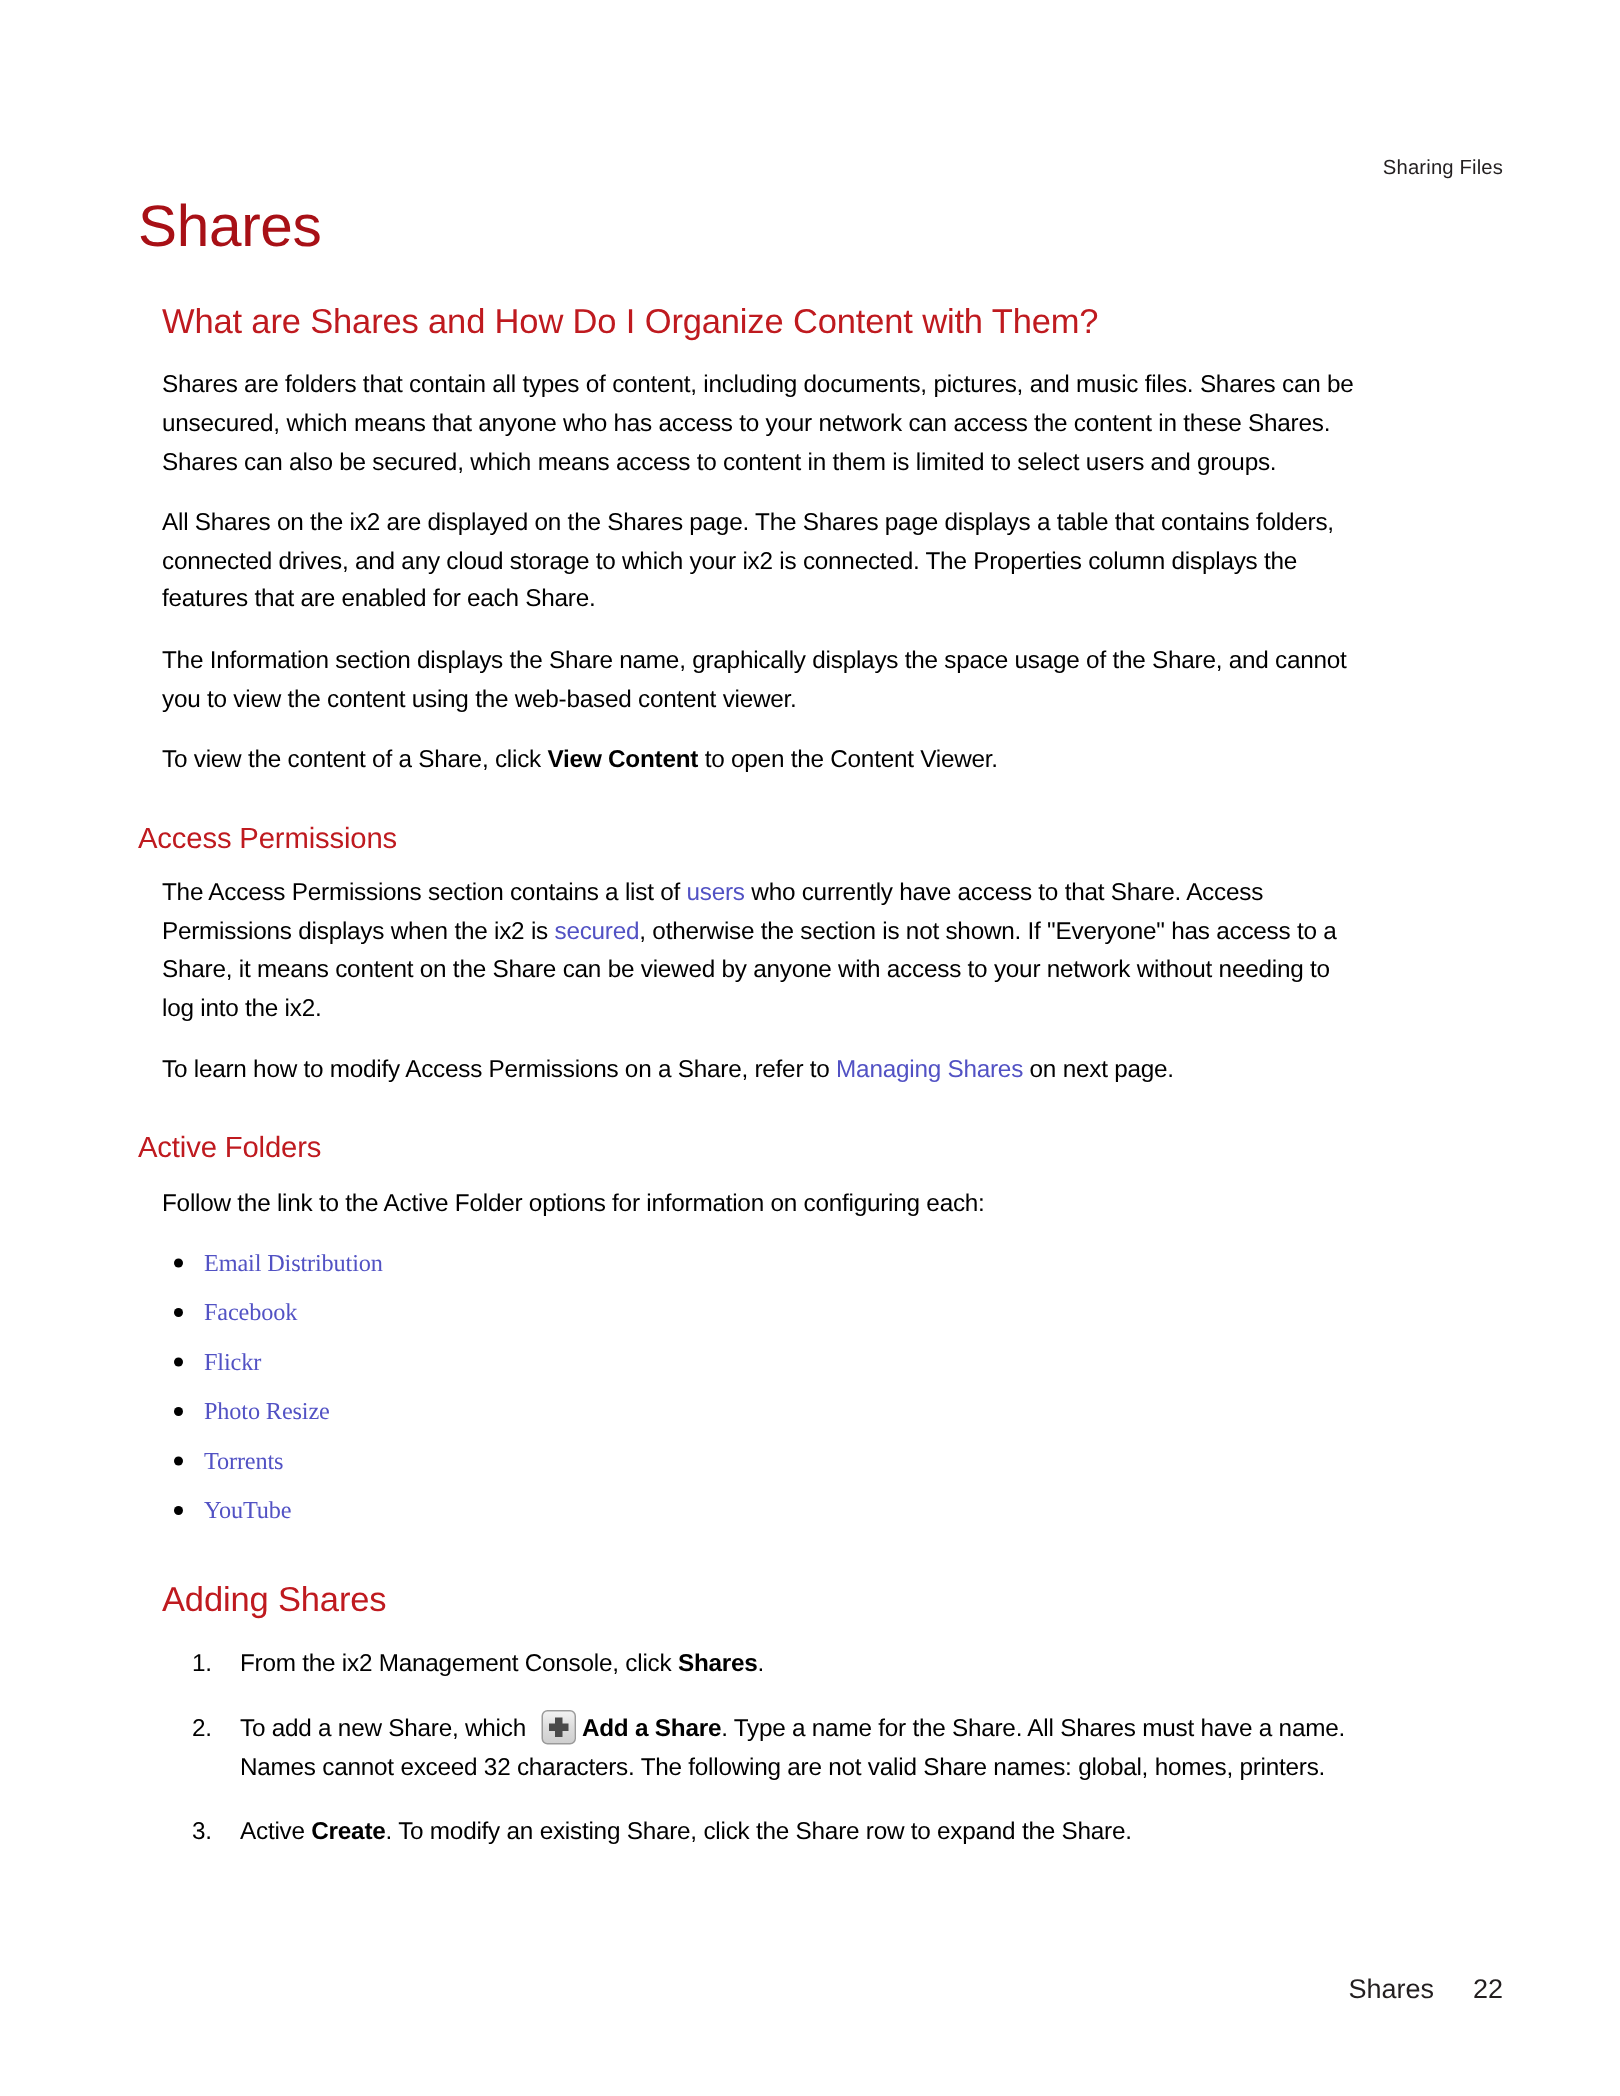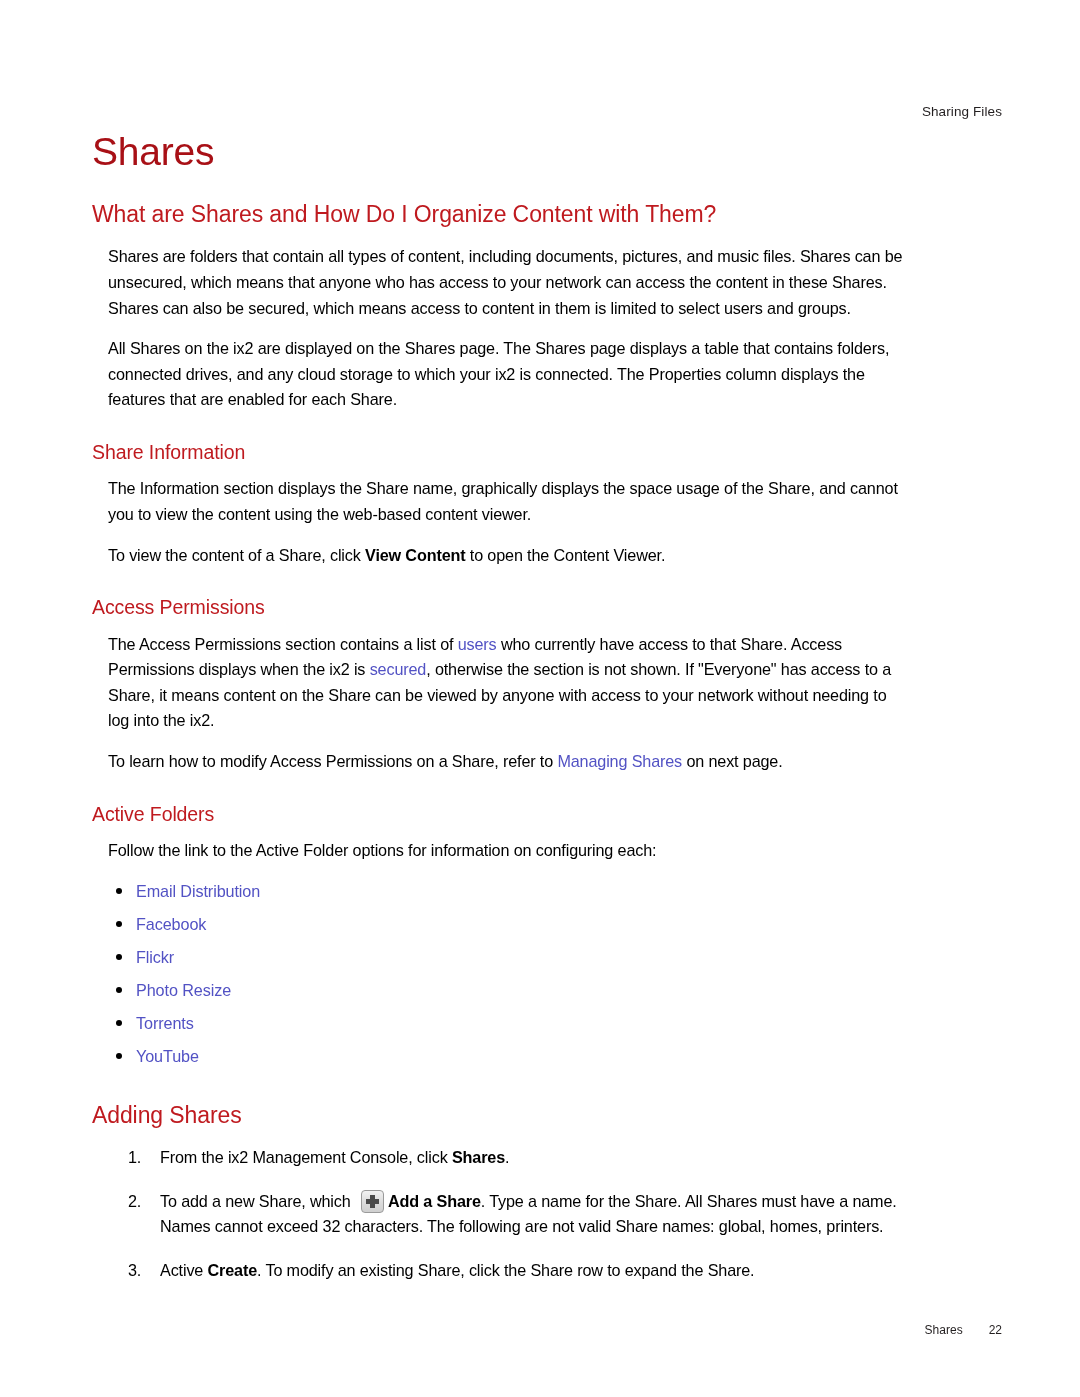--- a/index.html
+++ b/index.html
@@ -38,21 +38,21 @@
     font-weight: normal;
     color: #a81016;
     margin: 0 0 28px 0;
     line-height: 1.05;
     letter-spacing: -0.2px;
   }
   h2.section-title {
     font-size: 23px;
     font-weight: normal;
     color: #bf1a1f;
-    margin: 0 0 17px 0;
+    margin: 0 0 17px 16px;
     line-height: 1.15;
     letter-spacing: -0.1px;
   }
   h3.sub-title {
     font-size: 19.5px;
     font-weight: normal;
     color: #bf1a1f;
     margin: 28px 0 13px 0;
     line-height: 1.15;
     letter-spacing: -0.1px;
@@ -67,20 +67,21 @@
   p.body-text:last-child { margin-bottom: 0; }
   .bold { font-weight: bold; }
   .link {
     color: #5252c4;
     text-decoration: none;
   }
   ul.bullets {
     list-style: none;
     margin: 8px 0 0 0;
     padding: 0 0 0 44px;
+    font-family: Liberation Serif, serif;
   }
   ul.bullets li {
     position: relative;
     font-size: 16.2px;
     line-height: 24px;
     margin-bottom: 9px;
     letter-spacing: -0.1px;
   }
   ul.bullets li::before {
     content: "";
@@ -143,21 +144,21 @@
     top: 50%;
     left: 4px;
     height: 5px;
     width: 13px;
     margin-top: -2.5px;
   }
   .footer {
     position: absolute;
     bottom: 60px;
     right: 78px;
-    font-size: 12px;
+    font-size: 18px;
     color: #231f20;
   }
   .footer .footer-label { margin-right: 26px; }
 </style>
 </head>
 <body>
 
 <div class="page">
 
   <div class="running-header">Sharing Files</div>
@@ -165,21 +166,20 @@
   <div class="content">
 
     <h1 class="doc-title">Shares</h1>
 
     <h2 class="section-title">What are Shares and How Do I Organize Content with Them?</h2>
 
     <p class="body-text">Shares are folders that contain all types of content, including documents, pictures, and music files. Shares can be unsecured, which means that anyone who has access to your network can access the content in these Shares. Shares can also be secured, which means access to content in them is limited to select users and groups.</p>
 
     <p class="body-text">All Shares on the ix2 are displayed on the Shares page. The Shares page displays a table that contains folders, connected drives, and any cloud storage to which your ix2 is connected. The Properties column displays the features that are enabled for each Share.</p>
 
-    <h3 class="sub-title">Share Information</h3>
 
     <p class="body-text">The Information section displays the Share name, graphically displays the space usage of the Share, and cannot you to view the content using the web-based content viewer.</p>
 
     <p class="body-text"><span>To view the content of a Share, click </span><span class="bold">View Content</span><span> to open the Content Viewer.</span></p>
 
 
     <h3 class="sub-title">Access Permissions</h3>
 
     <p class="body-text"><span>The Access Permissions section contains a list of </span><a class="link" href="#">users</a><span> who currently have access to that Share. Access Permissions displays when the ix2 is </span><a class="link" href="#">secured</a><span>, otherwise the section is not shown. If "Everyone" has access to a Share, it means content on the Share can be viewed by anyone with access to your network without needing to log into the ix2.</span></p>
 

